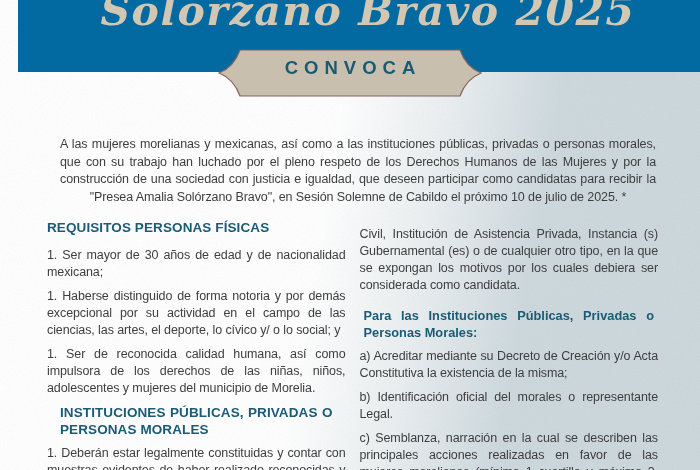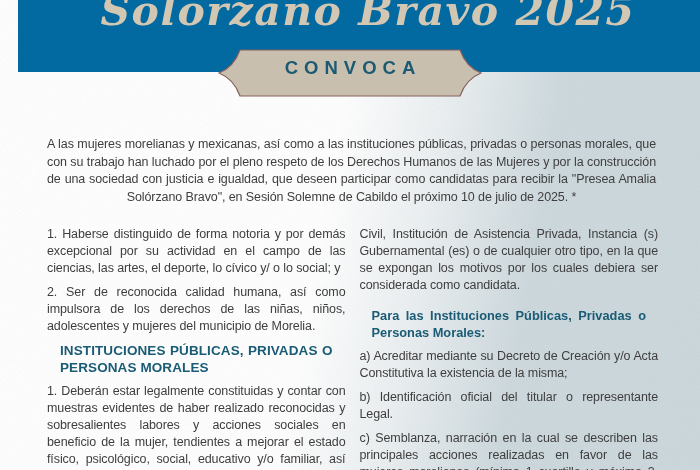--- a/index.html
+++ b/index.html
@@ -24,35 +24,35 @@
     color:#d2c7b2;white-space:nowrap;
   }
   .ribbon{position:absolute;top:49px;left:50%;transform:translateX(-50%);width:264px;height:38px;}
   .ribbon svg{position:absolute;inset:0;display:block;}
   .ribbon-label{
     position:absolute;inset:0;display:flex;align-items:center;justify-content:center;
     font-weight:bold;font-size:18.5px;letter-spacing:6px;padding-left:6px;
     color:#1a5a72;
   }
   .intro{
-    margin:136px 44px 0 47px;position:relative;
+    margin:136px 44px 0 60px;position:relative;
     font-size:12.5px;line-height:17.5px;color:#3f3e3e;
     text-align:justify;text-align-last:center;letter-spacing:-.1px;
   }
   .columns{
     position:relative;display:flex;gap:14px;margin:13px 42px 0 47px;
   }
   .col{flex:1 1 0;min-width:0;}
   .h{
     margin:0 0 11px;font-size:13.5px;line-height:17px;font-weight:bold;
     color:#1a5b75;letter-spacing:.1px;
   }
   .h.justified{text-align:justify;margin:7px 13px 2px;}
   .sub{
-    margin:14px 12px 2px;font-size:12.8px;line-height:16.5px;font-weight:bold;
+    margin:14px 4px 2px;font-size:12.8px;line-height:16.5px;font-weight:bold;
     color:#1a5b75;text-align:justify;
   }
   .item{
     margin:7px 0 2px;font-size:12.5px;line-height:17px;color:#3f3e3e;
     text-align:justify;letter-spacing:-.1px;
   }
 </style>
 </head>
 <body>
 
@@ -80,30 +80,32 @@
       <path d="M 22 1 H 242 Q 248 18 263 24 Q 248 30 242 47 H 22 Q 16 30 1 24 Q 16 18 22 1 Z" fill="#c9bfae" stroke="#85615e" stroke-width="1.2"></path>
     </svg>
     <span class="ribbon-label">CONVOCA</span>
   </div>
 
   <p class="intro">A las mujeres morelianas y mexicanas, así como a las instituciones públicas, privadas o personas morales, que con su trabajo han luchado por el pleno respeto de los Derechos Humanos de las Mujeres y por la construcción de una sociedad con justicia e igualdad, que deseen participar como candidatas para recibir la "Presea Amalia Solórzano Bravo", en Sesión Solemne de Cabildo el próximo 10 de julio de 2025. *</p>
 
   <div class="columns">
 
     <section class="col">
+      <h2 class="h">REQUISITOS PERSONAS FÍSICAS</h2>
+      <p class="item">1. Ser mayor de 30 años de edad y de nacionalidad mexicana;</p>
       <p class="item">1. Haberse distinguido de forma notoria y por demás excepcional por su actividad en el campo de las ciencias, las artes, el deporte, lo cívico y/ o lo social; y</p>
-      <p class="item">2. Ser de reconocida calidad humana, así como impulsora de los derechos de las niñas, niños, adolescentes y mujeres del municipio de Morelia.</p>
+      <p class="item">1. Ser de reconocida calidad humana, así como impulsora de los derechos de las niñas, niños, adolescentes y mujeres del municipio de Morelia.</p>
       <h2 class="h justified">INSTITUCIONES PÚBLICAS, PRIVADAS O PERSONAS MORALES</h2>
       <p class="item">1. Deberán estar legalmente constituidas y contar con muestras evidentes de haber realizado reconocidas y sobresalientes labores y acciones sociales en beneficio de la mujer, tendientes a mejorar el estado físico, psicológico, social, educativo y/o familiar, así como de dignificar la calidad de vida de las mujeres de este</p>
     </section>
 
     <section class="col">
       <p class="item">Civil, Institución de Asistencia Privada, Instancia (s) Gubernamental (es) o de cualquier otro tipo, en la que se expongan los motivos por los cuales debiera ser considerada como candidata.</p>
       <h3 class="sub">Para las Instituciones Públicas, Privadas o Personas Morales:</h3>
       <p class="item">a) Acreditar mediante su Decreto de Creación y/o Acta Constitutiva la existencia de la misma;</p>
-      <p class="item">b) Identificación oficial del titular o representante Legal.</p>
+      <p class="item">b) Identificación oficial del morales o representante Legal.</p>
       <p class="item">c) Semblanza, narración en la cual se describen las principales acciones realizadas en favor de las mujeres morelianas (mínimo 1 cuartilla y máximo 3, letra Arial 12) y;</p>
 
     </section>
 
   </div>
 
 </div>
 
 </body></html>

